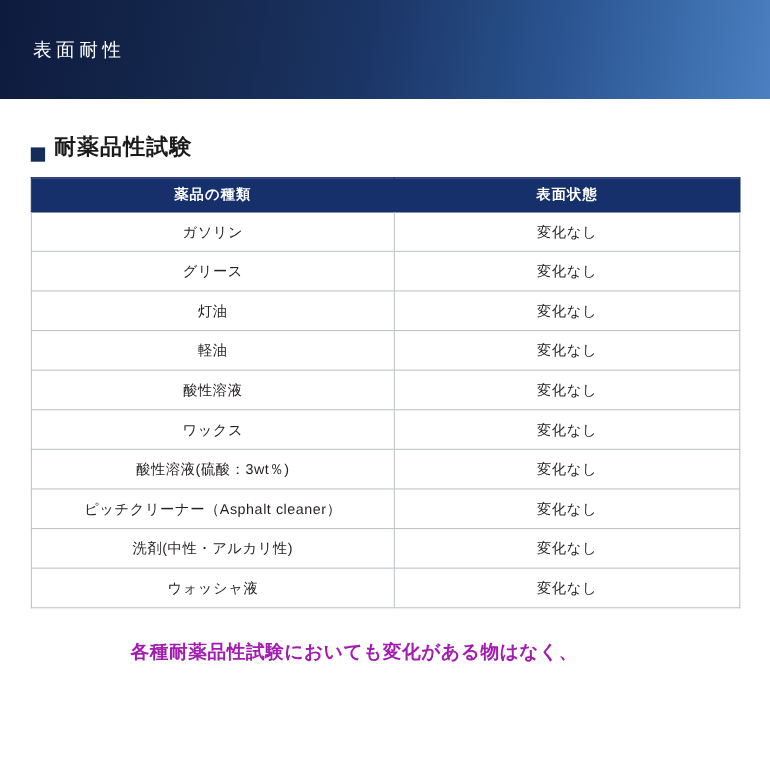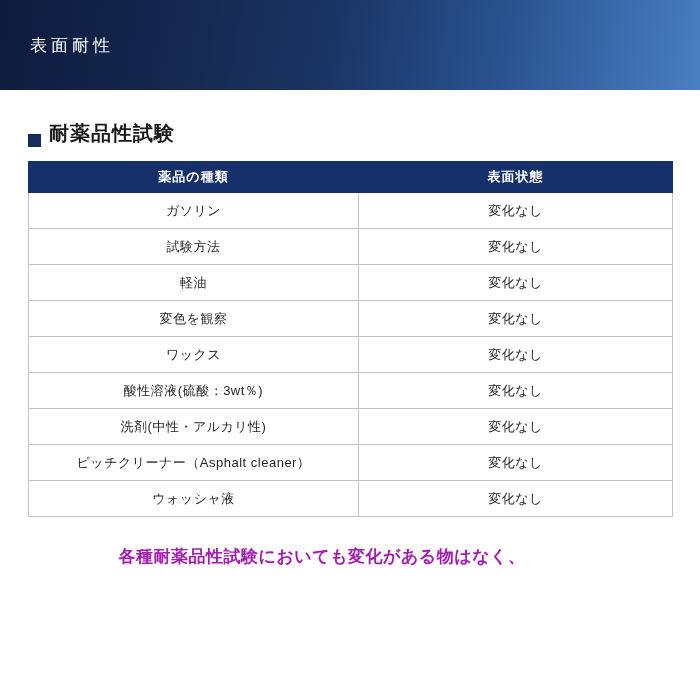--- a/index.html
+++ b/index.html
@@ -133,45 +133,49 @@
           <th>薬品の種類</th>
           <th>表面状態</th>
         </tr>
       </thead>
       <tbody>
         <tr>
           <td>ガソリン</td>
           <td>変化なし</td>
         </tr>
         <tr>
-          <td>試験方法</td>
+          <td>グリース</td>
+          <td>変化なし</td>
+        </tr>
+        <tr>
+          <td>灯油</td>
           <td>変化なし</td>
         </tr>
         <tr>
           <td>軽油</td>
           <td>変化なし</td>
         </tr>
         <tr>
-          <td>変色を観察</td>
+          <td>酸性溶液</td>
           <td>変化なし</td>
         </tr>
         <tr>
           <td>ワックス</td>
           <td>変化なし</td>
         </tr>
         <tr>
           <td>酸性溶液(硫酸：3wt％)</td>
           <td>変化なし</td>
         </tr>
         <tr>
-          <td>洗剤(中性・アルカリ性)</td>
+          <td>ピッチクリーナー（Asphalt cleaner）</td>
           <td>変化なし</td>
         </tr>
         <tr>
-          <td>ピッチクリーナー（Asphalt cleaner）</td>
+          <td>洗剤(中性・アルカリ性)</td>
           <td>変化なし</td>
         </tr>
         <tr>
           <td>ウォッシャ液</td>
           <td>変化なし</td>
         </tr>
       </tbody>
     </table>
   </div>
 

